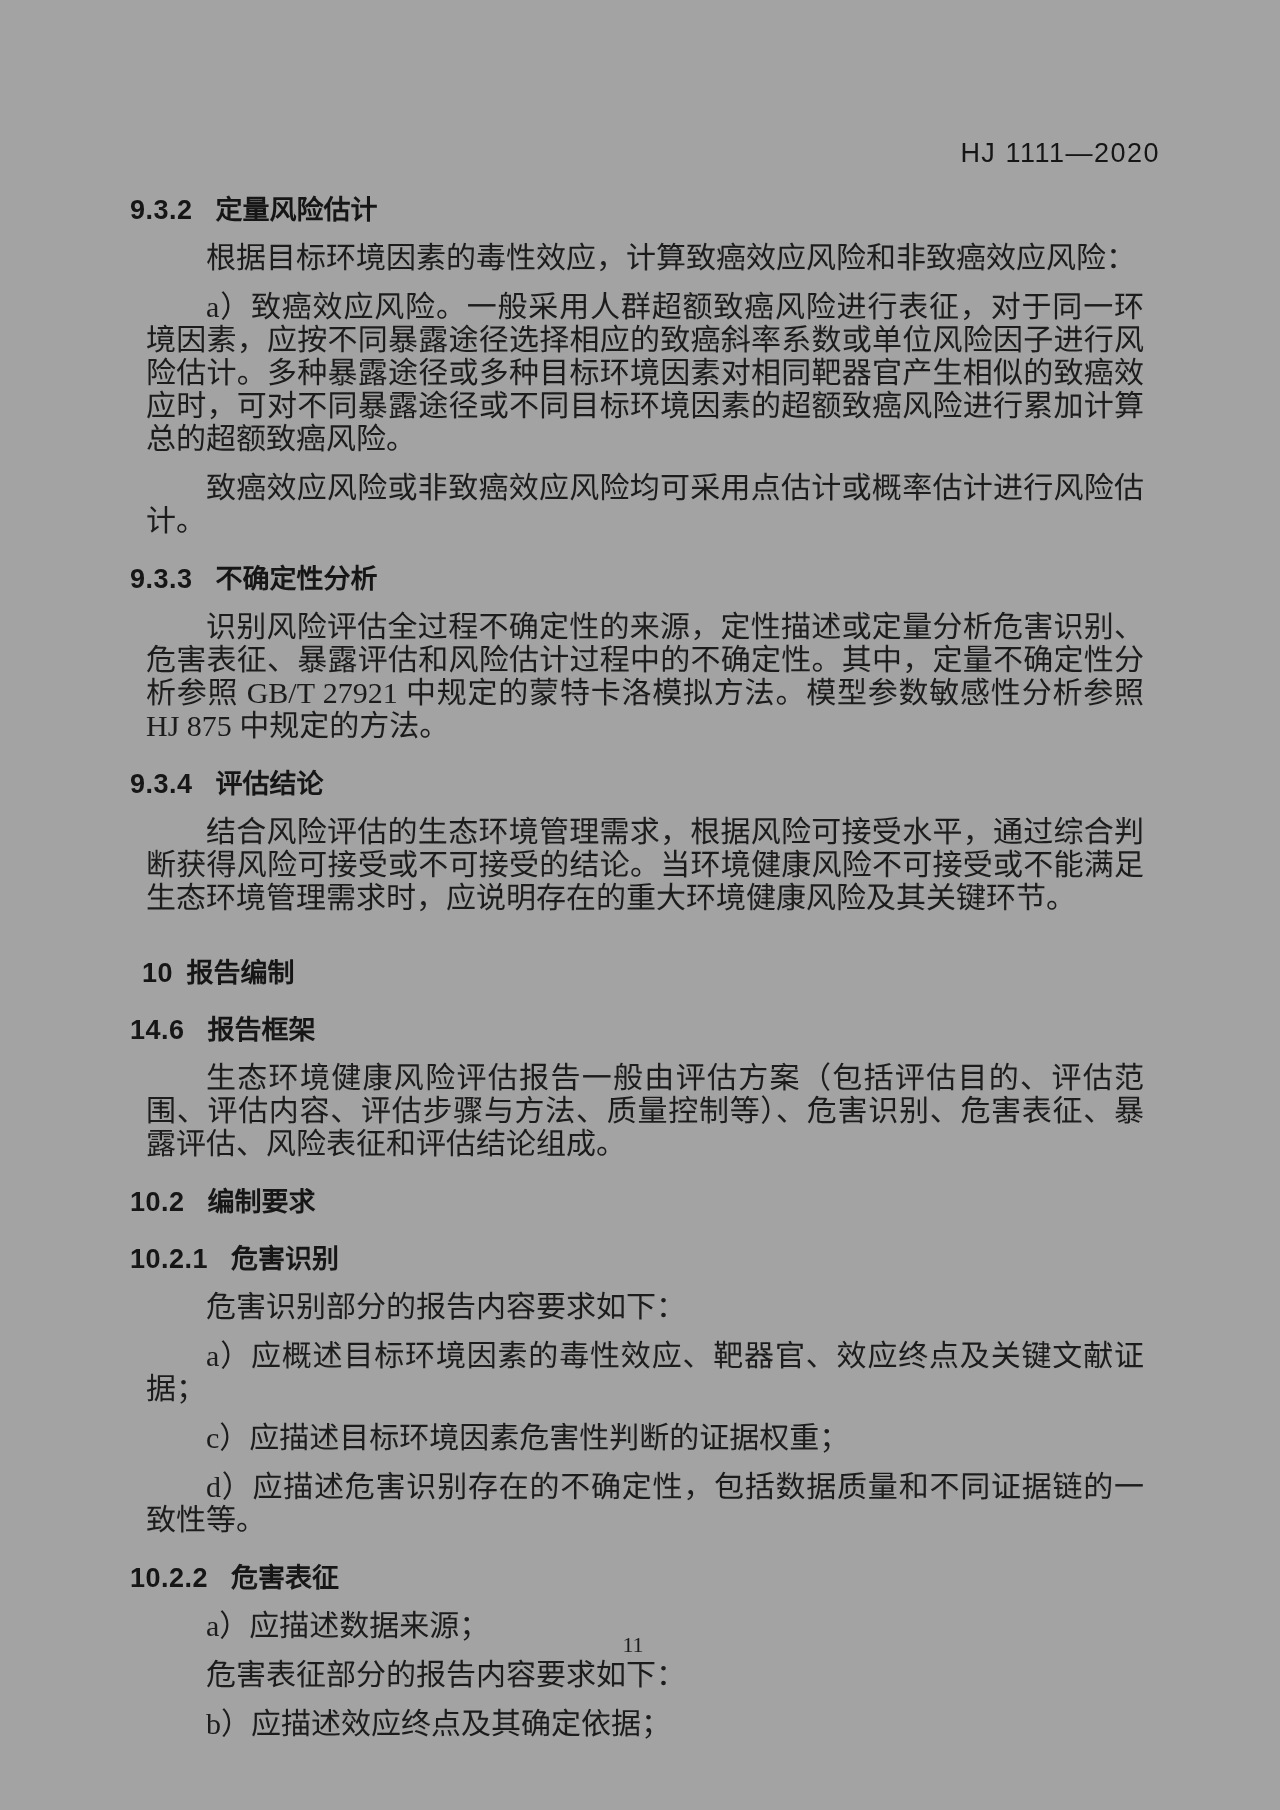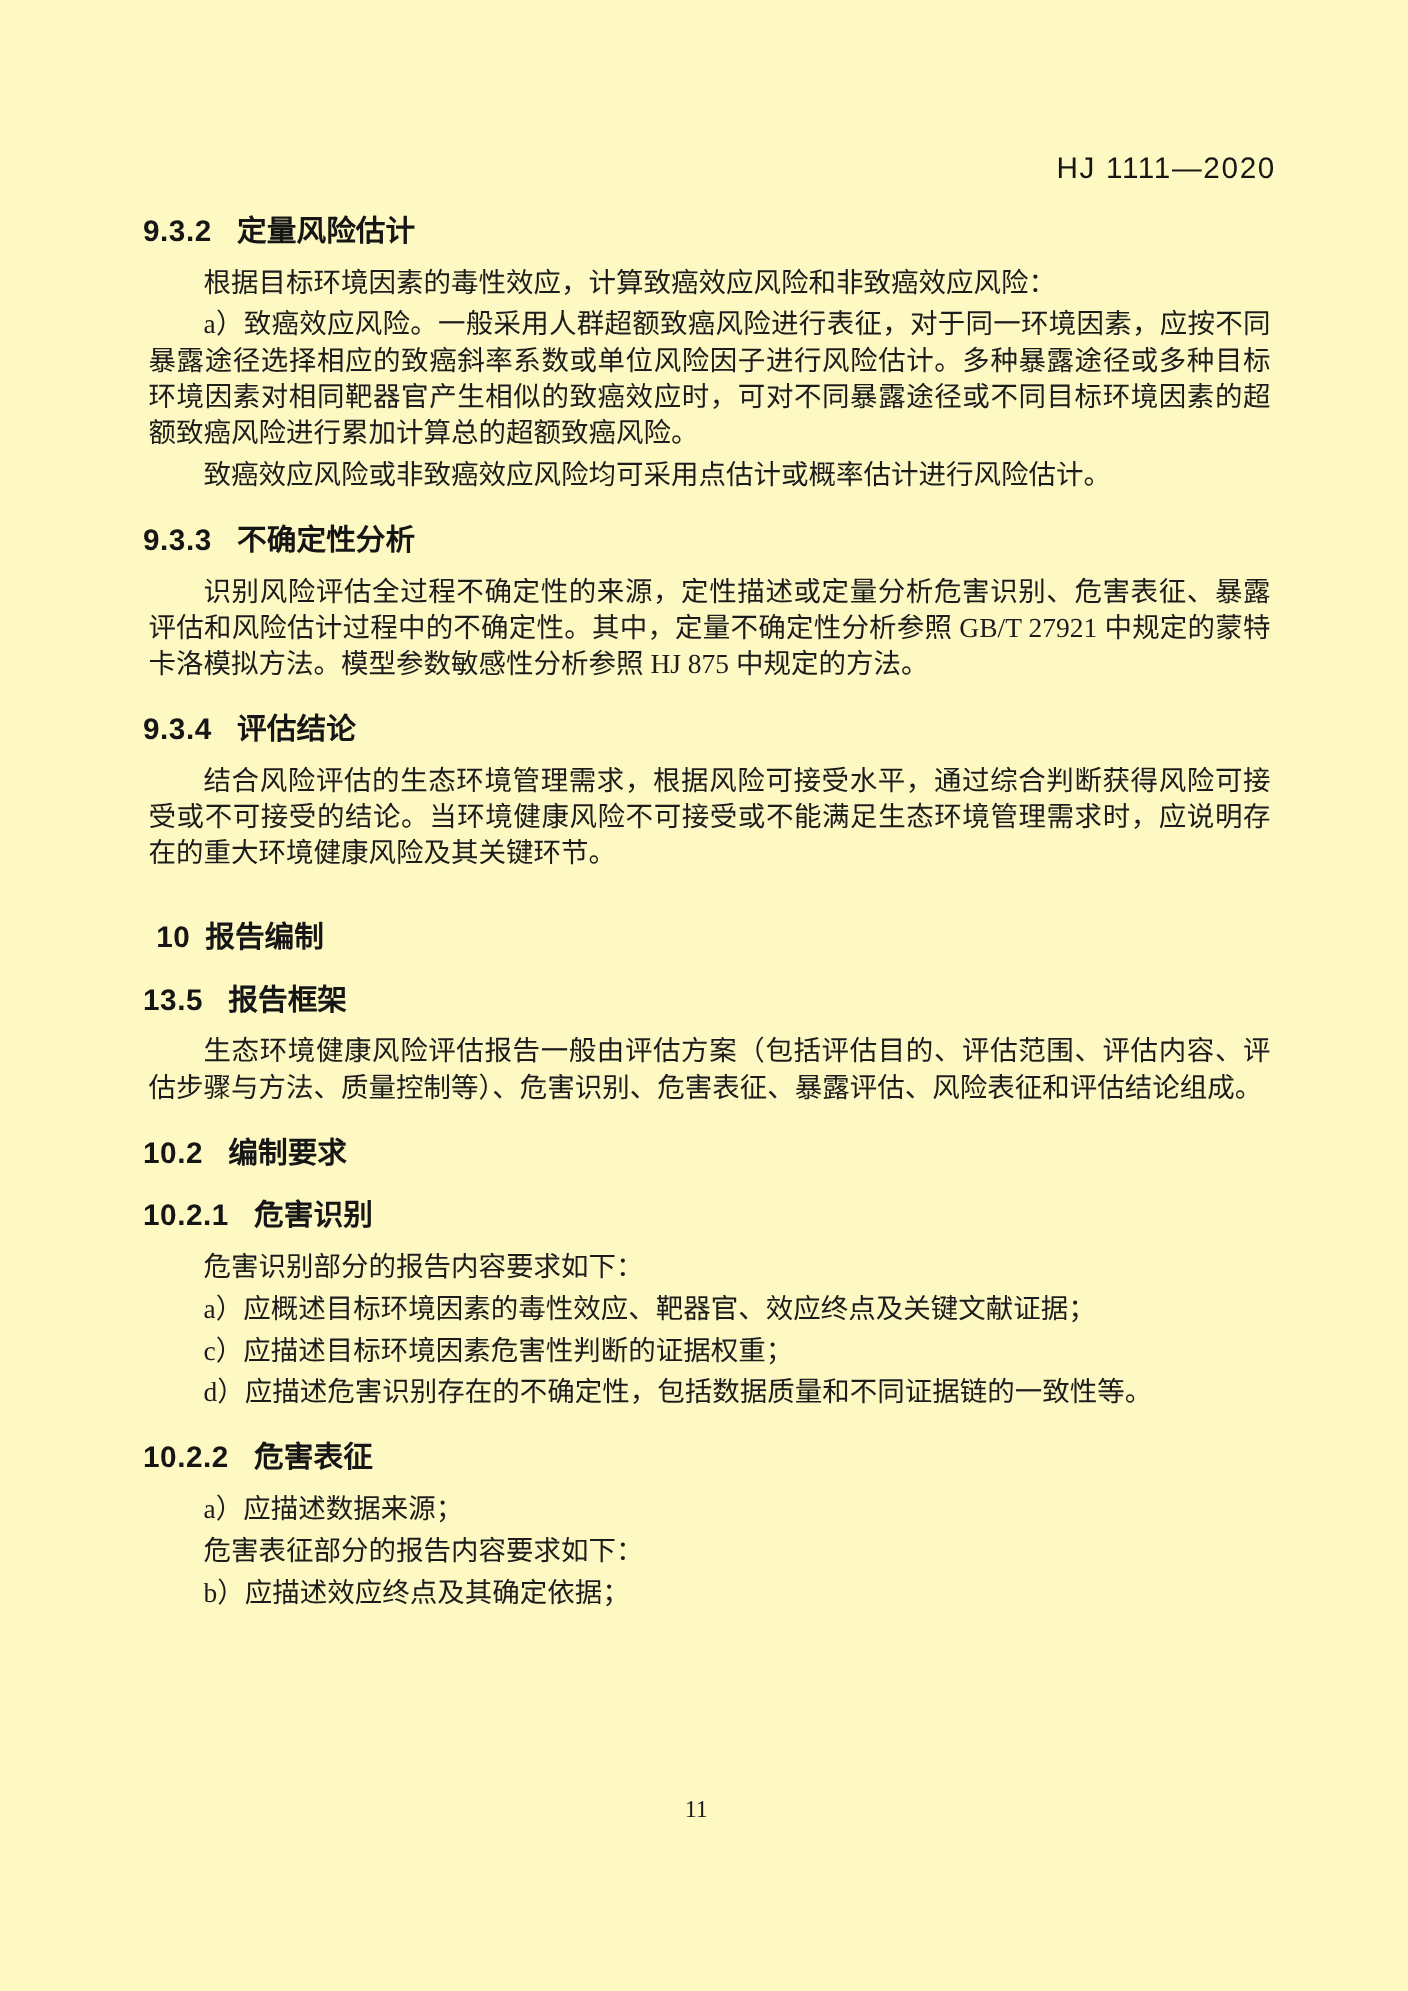--- a/index.html
+++ b/index.html
@@ -4,21 +4,21 @@
 <style>
   html, body {
     margin: 0;
     padding: 0;
     background: #ffffff;
   }
   .page {
     position: relative;
     width: 1280px;
     height: 1810px;
-    background: #fef9c3;
+    background: #a3a3a3;
     box-sizing: border-box;
     padding: 138px 120px 0 130px;
     color: #1c1c1c;
     overflow: hidden;
   }
   .doc-header {
     text-align: right;
     font-family: "Liberation Sans", "DejaVu Sans", sans-serif;
     font-size: 27px;
     font-weight: 500;
@@ -32,23 +32,23 @@
     font-size: 27px;
     line-height: 30px;
     color: #161616;
     margin: 27px 0 16px 0;
   }
   h2 .num { margin-right: 0.85em; letter-spacing: 0.5px; }
   h2.chapter { margin: 44px 0 24px 12px; }
   h2.chapter .num { margin-right: 0.5em; }
   p {
     font-family: "Liberation Serif", "DejaVu Serif", serif;
-    font-size: 25px;
+    font-size: 30px;
     line-height: 33px;
-    margin: 5px;
+    margin: 16px;
     text-indent: 2em;
     text-align: justify;
     color: #1c1c1c;
   }
   .page-number {
     position: absolute;
     top: 1632px;
     left: 118px;
     width: 1030px;
     text-align: center;
@@ -79,21 +79,21 @@
   <h2>
     <span class="num">9.3.4</span><span class="ttl">评估结论</span>
   </h2>
   <p>结合风险评估的生态环境管理需求，根据风险可接受水平，通过综合判断获得风险可接受或不可接受的结论。当环境健康风险不可接受或不能满足生态环境管理需求时，应说明存在的重大环境健康风险及其关键环节。</p>
 
   <h2 class="chapter">
     <span class="num">10</span><span class="ttl">报告编制</span>
   </h2>
 
   <h2>
-    <span class="num">13.5</span><span class="ttl">报告框架</span>
+    <span class="num">14.6</span><span class="ttl">报告框架</span>
   </h2>
   <p>生态环境健康风险评估报告一般由评估方案（包括评估目的、评估范围、评估内容、评估步骤与方法、质量控制等）、危害识别、危害表征、暴露评估、风险表征和评估结论组成。</p>
 
   <h2>
     <span class="num">10.2</span><span class="ttl">编制要求</span>
   </h2>
 
   <h2>
     <span class="num">10.2.1</span><span class="ttl">危害识别</span>
   </h2>

